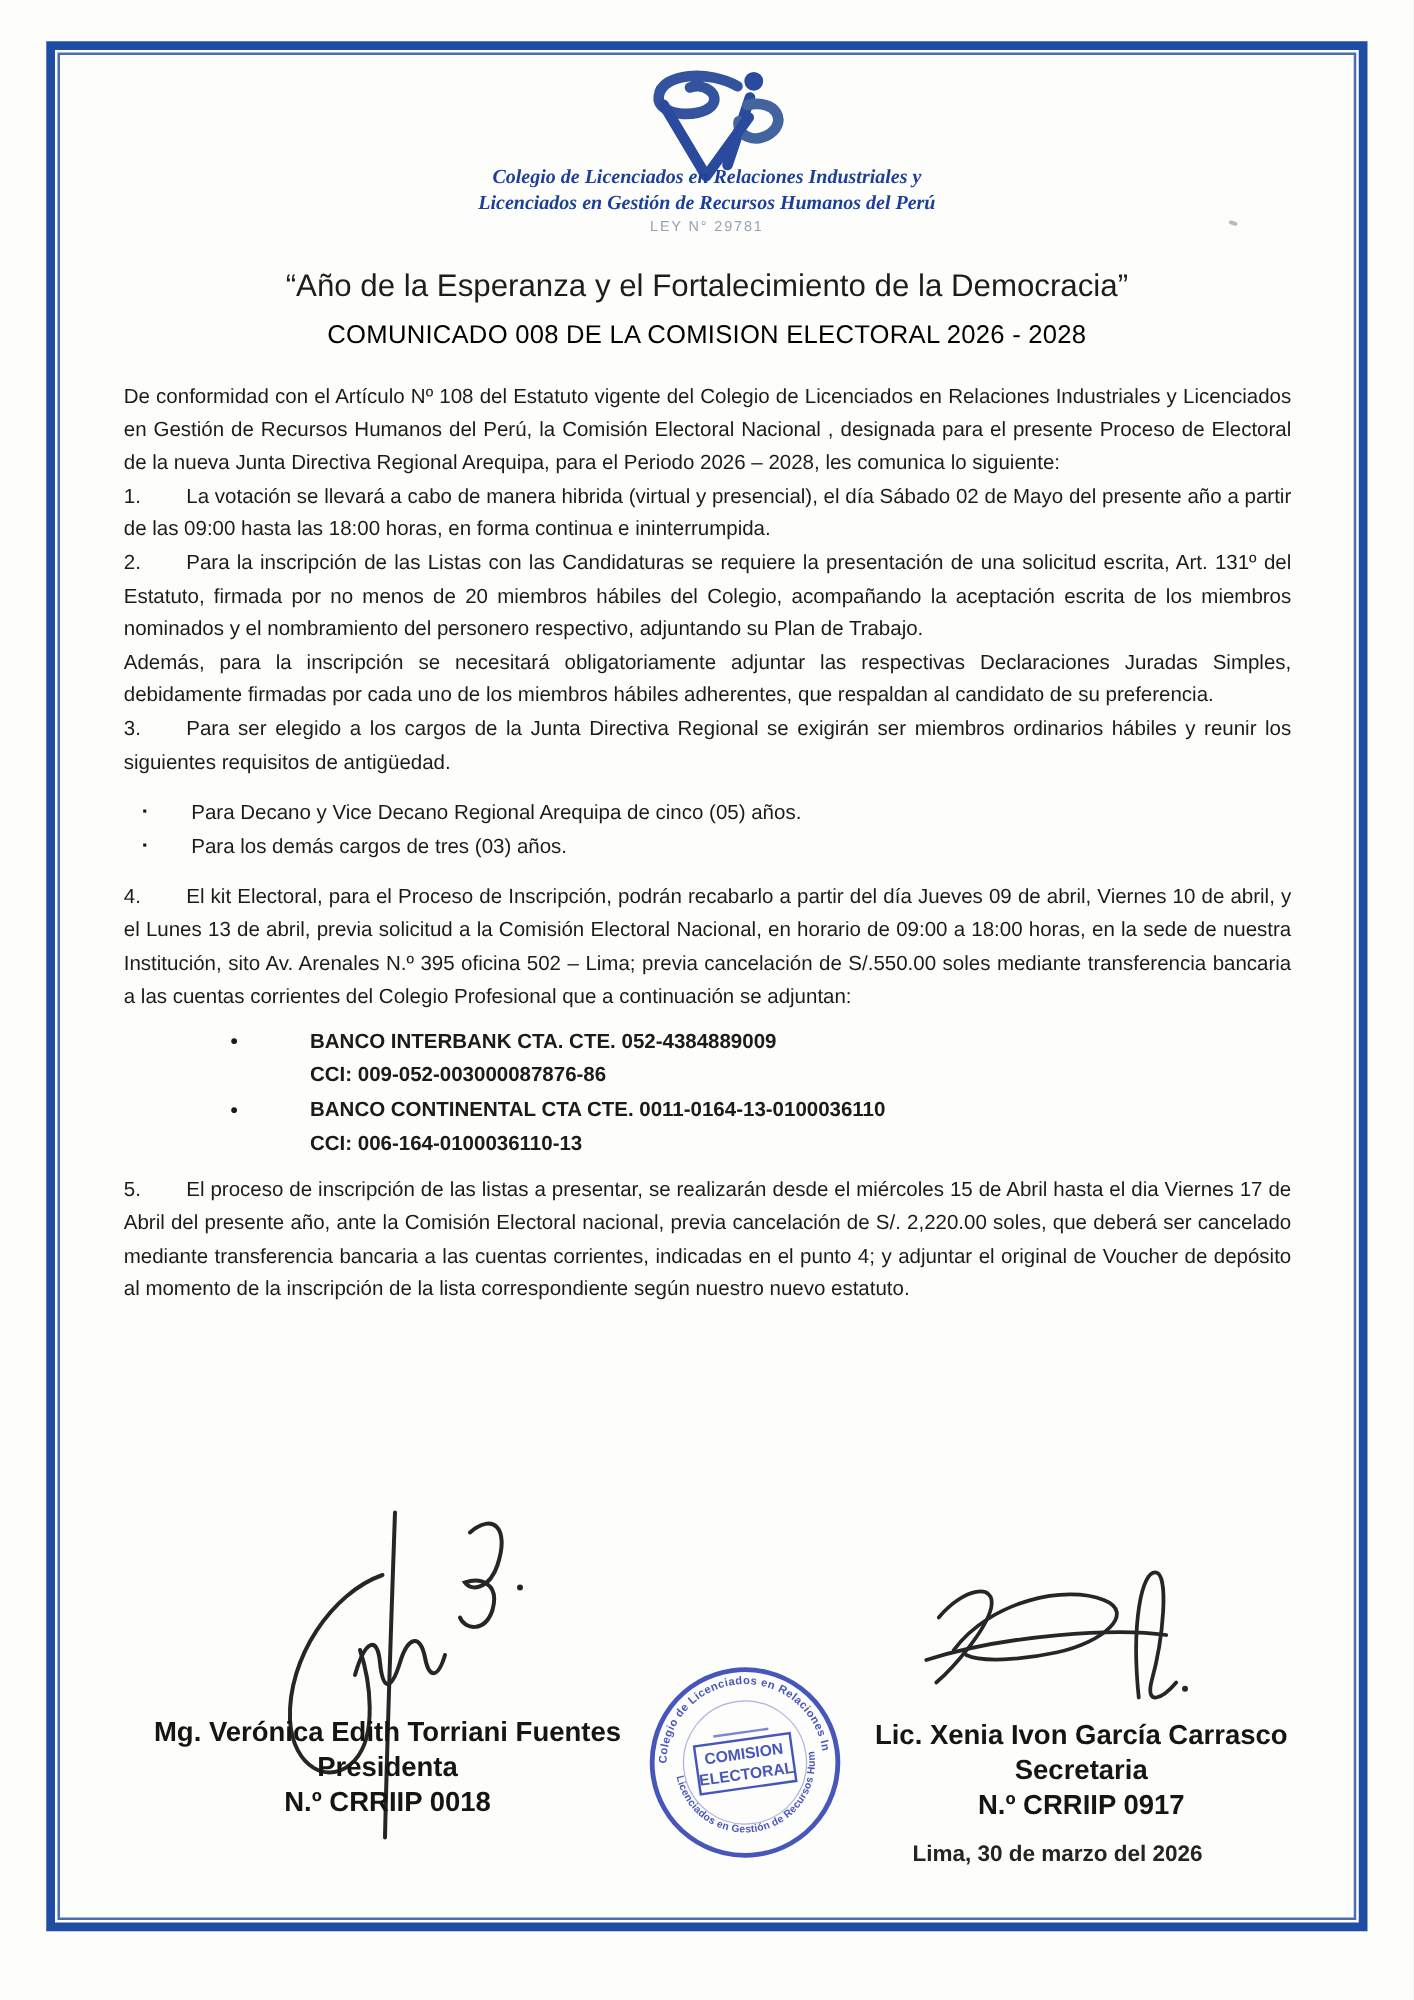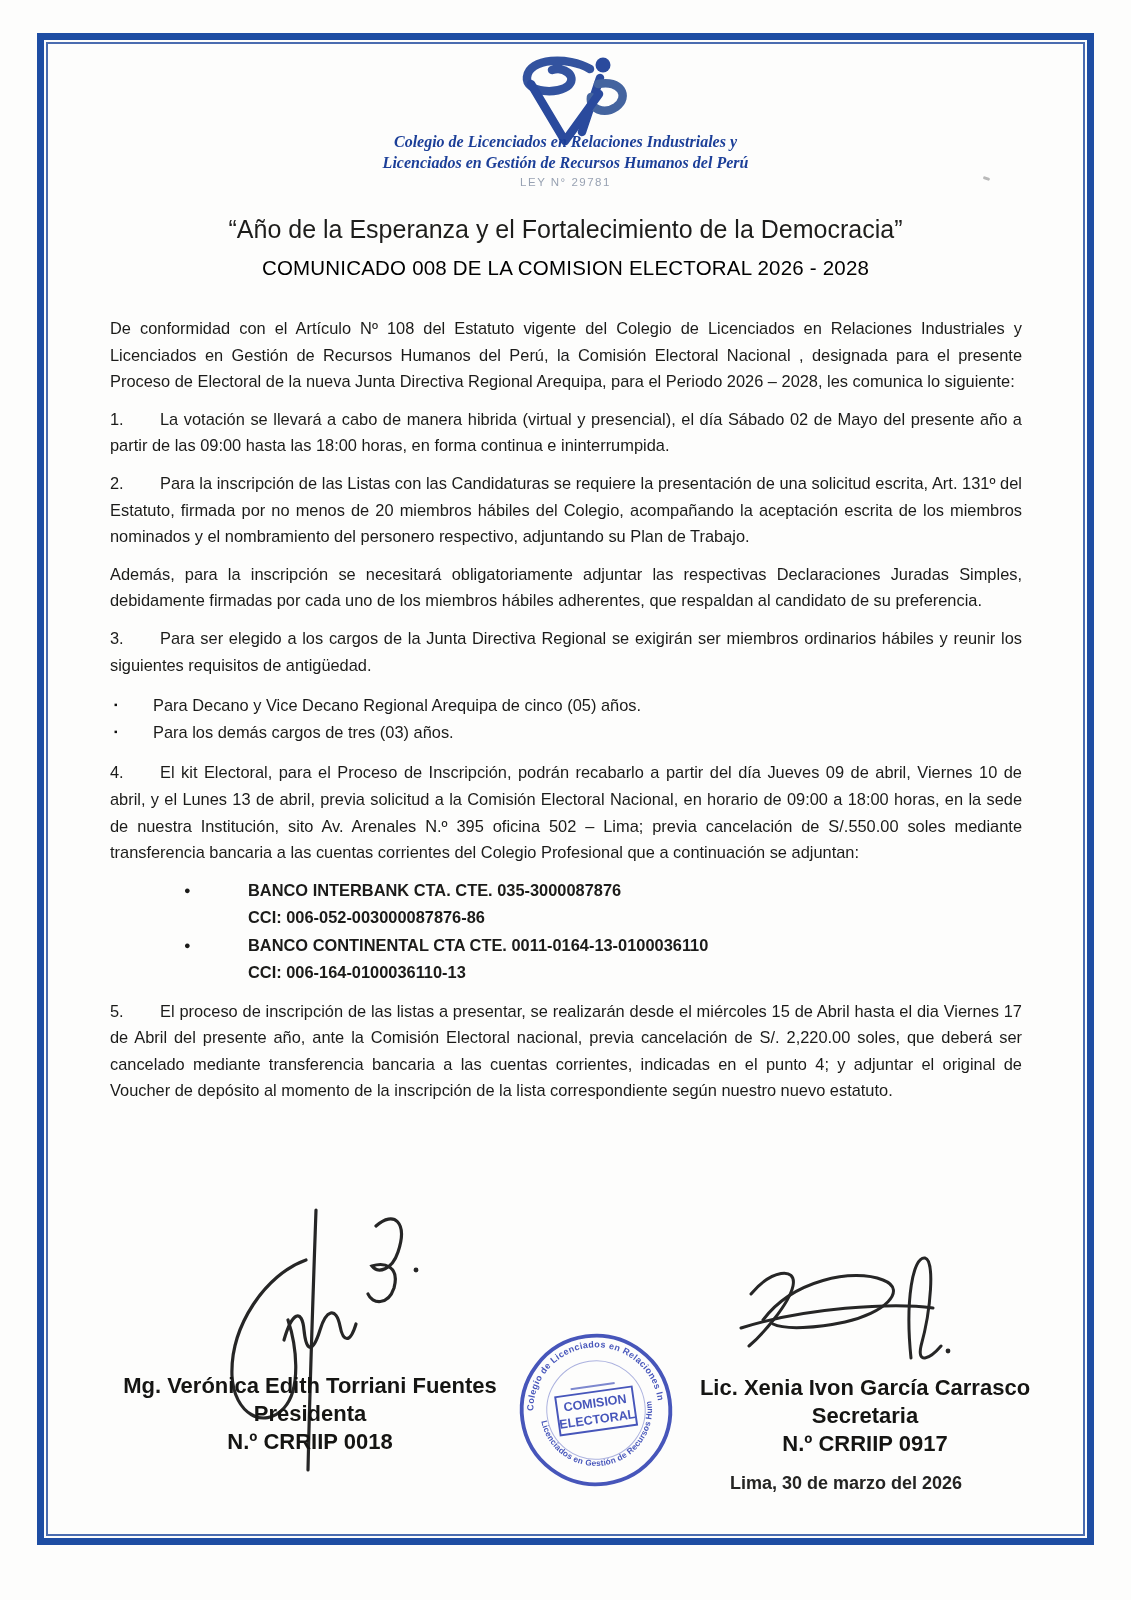--- a/index.html
+++ b/index.html
@@ -35,21 +35,21 @@
   .doc-title{
     position:absolute;left:0;right:0;top:256px;text-align:center;
     font-size:20.5px;color:#000000;font-weight:500;letter-spacing:.2px;
   }
   .speck{position:absolute;left:983px;top:177px;width:7px;height:3px;background:#b9b9b9;border-radius:2px;transform:rotate(18deg);}
   
   .body{
     position:absolute;left:99px;top:304px;width:934px;
     font-size:16.4px;line-height:26.6px;text-align:justify;color:#1b1b19;
   }
-  .body p{margin:11px;}
+  .body p{margin:0;}
   .num{display:inline-block;width:50px;}
   ul{list-style:none;margin:14px 0 14px 0;padding:0 0 0 15px;}
   ul.req-list li{display:flex;}
   .sq{width:39px;font-size:10px;line-height:26.6px;color:#111;}
   ul.bank-list{margin:9px 0 9px 0;padding-left:85px;font-weight:bold;font-size:16.4px;}
   ul.bank-list li{display:flex;margin:0;}
   .dot{width:64px;font-size:11px;line-height:27px;}
   .bank-lines div{line-height:27.5px;}
   
   .sig-svg{position:absolute;pointer-events:none;}
@@ -114,22 +114,22 @@
         <span>Para los demás cargos de tres (03) años.</span>
       </li>
     </ul>
 
     <p><span class="num">4.</span><span>El kit Electoral, para el Proceso de Inscripción, podrán recabarlo a partir del día Jueves 09 de abril, Viernes 10 de abril, y el Lunes 13 de abril, previa solicitud a la Comisión Electoral Nacional, en horario de 09:00 a 18:00 horas, en la sede de nuestra Institución, sito Av. Arenales N.º 395 oficina 502 – Lima; previa cancelación de S/.550.00 soles mediante transferencia bancaria a las cuentas corrientes del Colegio Profesional que a continuación se adjuntan:</span></p>
 
     <ul class="bank-list">
       <li>
         <span class="dot">●</span>
         <span class="bank-lines">
-          <div>BANCO INTERBANK CTA. CTE. 035-3000087876</div>
-          <div>CCI: 006-052-003000087876-86</div>
+          <div>BANCO INTERBANK CTA. CTE. 052-4384889009</div>
+          <div>CCI: 009-052-003000087876-86</div>
         </span>
       </li>
       <li>
         <span class="dot">●</span>
         <span class="bank-lines">
           <div>BANCO CONTINENTAL CTA CTE. 0011-0164-13-0100036110</div>
           <div>CCI: 006-164-0100036110-13</div>
         </span>
       </li>
     </ul>

